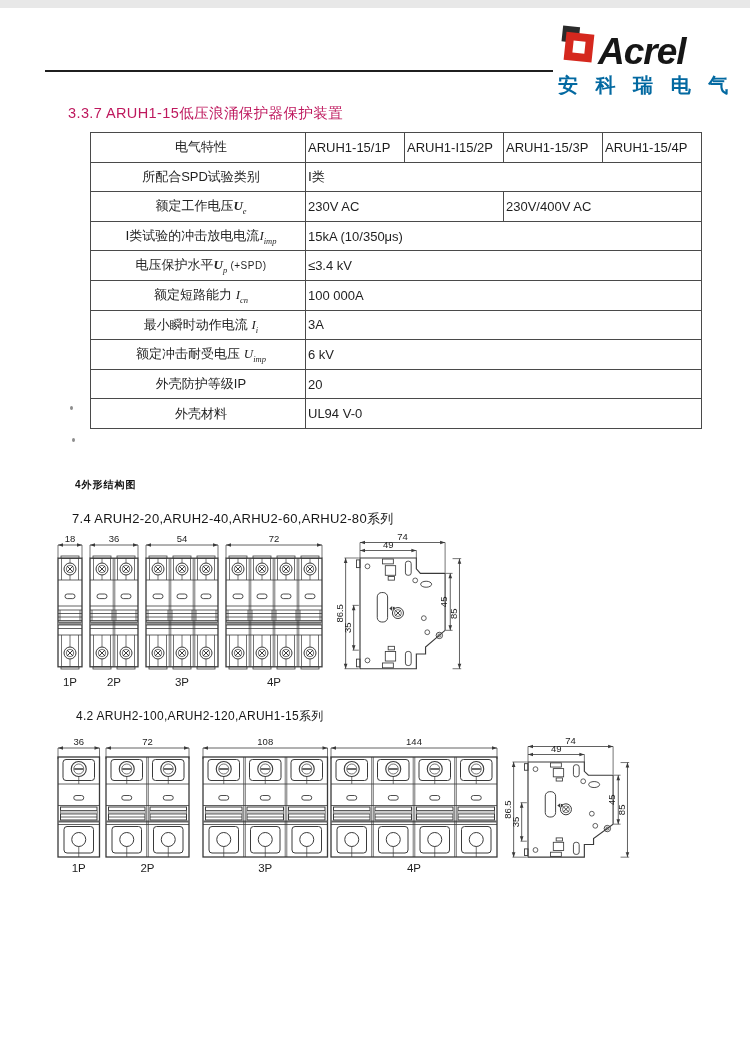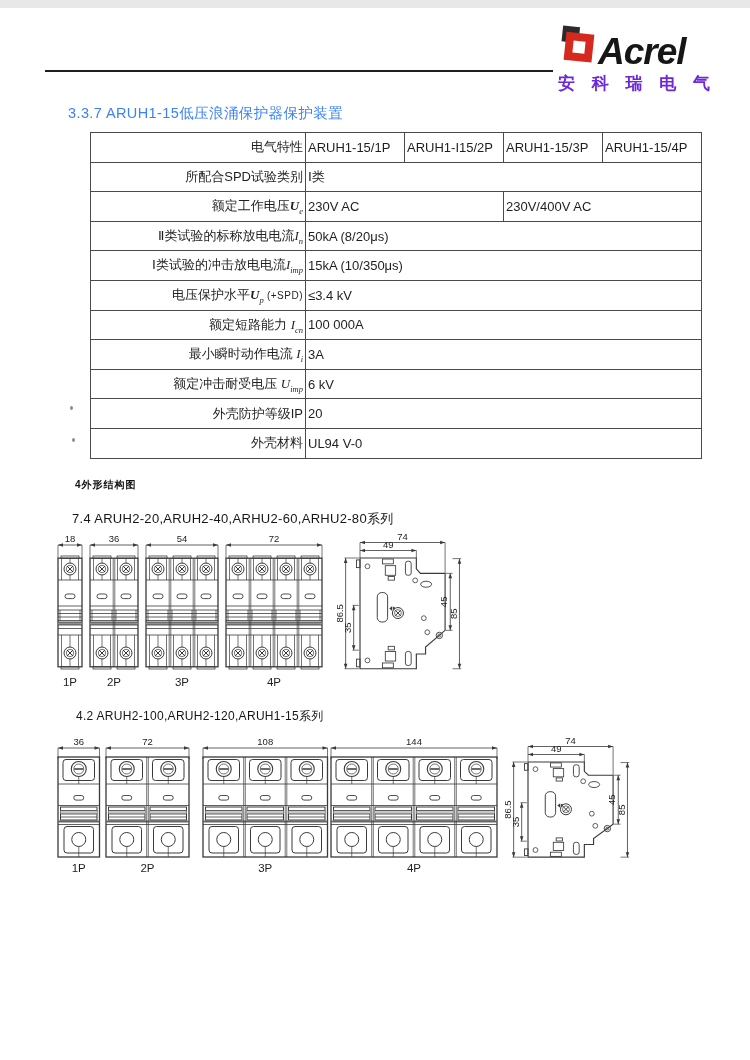--- a/index.html
+++ b/index.html
@@ -3,34 +3,34 @@
 <meta charset="utf-8">
 <style>
   html,body{margin:0;padding:0;background:#e8e8e8;}
   .page{position:relative;width:750px;height:1060px;background:#ffffff;margin:8px auto;
         font-family:"Liberation Sans","DejaVu Sans",sans-serif;color:#1f1f1f;overflow:hidden;}
   
   .logo{position:absolute;left:556px;top:13px;width:160px;height:76px;}
   .logo-mark{position:absolute;left:0;top:3px;}
   .logo-text{position:absolute;left:42px;top:12px;font-size:37px;font-weight:800;font-style:italic;
              color:#161616;letter-spacing:-1px;line-height:1;}
-  .logo-cn{position:absolute;left:2px;top:51px;font-size:17px;font-weight:700;color:#6d28d9;
+  .logo-cn{position:absolute;left:2px;top:51px;font-size:20px;font-weight:700;color:#0369a1;
            letter-spacing:6px;white-space:nowrap;}
   .head-rule{position:absolute;left:45px;top:62px;width:508px;height:2px;background:#1f1f1f;}
   
-  .t337{position:absolute;left:68px;top:96px;font-size:14.5px;color:#3b82f6;letter-spacing:0.4px;}
+  .t337{position:absolute;left:68px;top:96px;font-size:14.5px;color:#be185d;letter-spacing:0.4px;}
   .t4{position:absolute;left:75px;top:470px;font-size:10px;font-weight:700;color:#111;letter-spacing:1px;}
   .t41{position:absolute;left:72px;top:502px;font-size:13px;color:#161616;letter-spacing:0.3px;}
   .t42{position:absolute;left:76px;top:700px;font-size:12px;color:#161616;letter-spacing:0.3px;}
   
   .spec{position:absolute;left:90px;top:124px;border-collapse:collapse;table-layout:fixed;width:611px;}
   .spec td{border:1px solid #4a4a4a;height:28.6px;font-size:13px;vertical-align:middle;
            padding:0 2px;overflow:hidden;white-space:nowrap;}
   .spec{border:1.5px solid #3d3d3d;}
-  .c-label{text-align:right;padding-left:8px!important;}
+  .c-label{text-align:center;padding-left:8px!important;}
   .c-val{text-align:left;}
   .c-model{font-size:12.5px;}
   .sym{font-style:italic;font-family:"Liberation Serif","DejaVu Serif",serif;}
   .sym.b{font-weight:700;}
   sub.sub{font-size:8.5px;font-style:italic;font-family:"Liberation Serif","DejaVu Serif",serif;}
   .post{font-size:10px;letter-spacing:0.5px;}
   
   .svgwrap{position:absolute;}
   .speck{position:absolute;width:3px;height:4px;background:#8d8d8d;border-radius:50%;}
 </style>
@@ -70,24 +70,20 @@
           <td class="c-val c-model">ARUH1-15/4P</td>
         </tr>
         <tr>
           <td class="c-label"><span>所配合SPD试验类别</span></td>
           <td class="c-val" colspan="4">Ⅰ类</td>
         </tr>
         <tr>
           <td class="c-label"><span>额定工作电压</span><span class="sym b">U</span><sub class="sub">e</sub></td>
           <td class="c-val" colspan="2">230V AC</td>
           <td class="c-val" colspan="2">230V/400V AC</td>
-        </tr>
-        <tr>
-          <td class="c-label"><span>Ⅱ类试验的标称放电电流</span><span class="sym">I</span><sub class="sub">n</sub></td>
-          <td class="c-val" colspan="4">50kA (8/20μs)</td>
         </tr>
         <tr>
           <td class="c-label"><span>Ⅰ类试验的冲击放电电流</span><span class="sym">I</span><sub class="sub">imp</sub></td>
           <td class="c-val" colspan="4">15kA (10/350μs)</td>
         </tr>
         <tr>
           <td class="c-label"><span>电压保护水平</span><span class="sym b">U</span><sub class="sub">p</sub><span class="post"> (+SPD)</span></td>
           <td class="c-val" colspan="4">≤3.4 kV</td>
         </tr>
         <tr>

